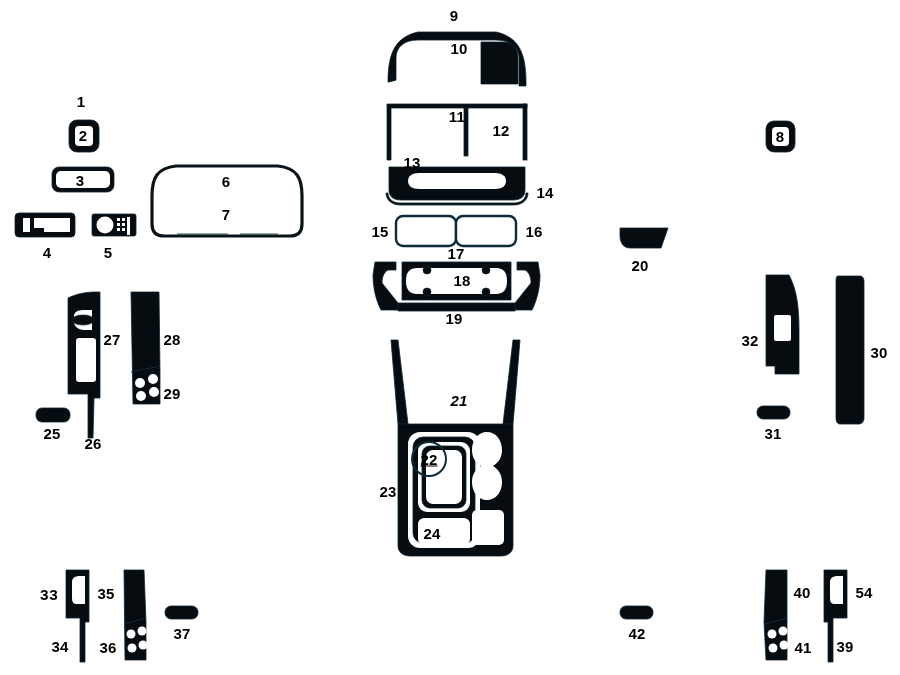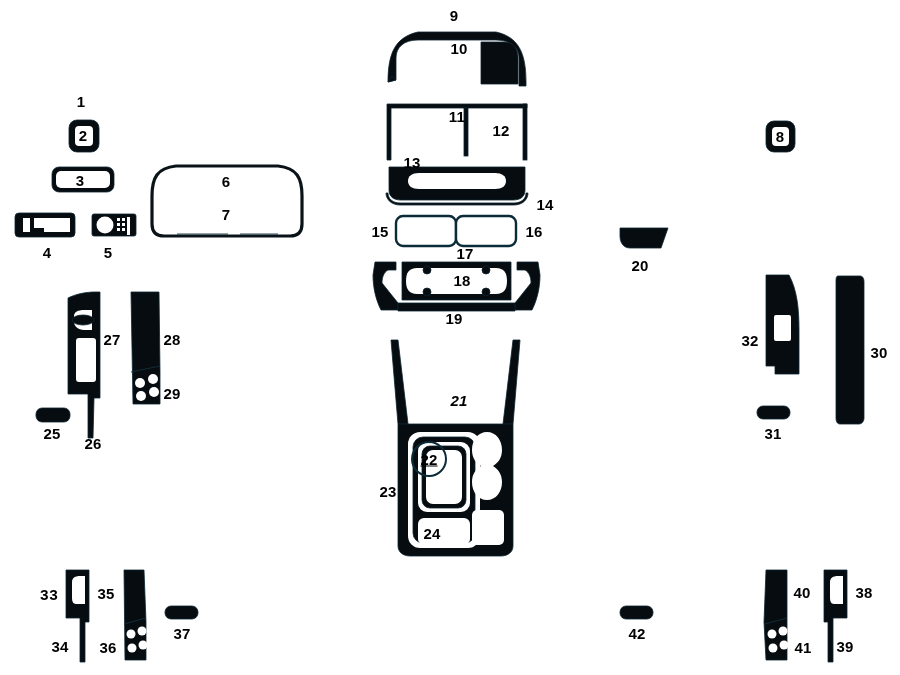--- a/index.html
+++ b/index.html
@@ -413,43 +413,43 @@
   <div class="callout" style="left:47px;  top:252px;">4</div>
   <div class="callout" style="left:108px; top:252px;">5</div>
   <div class="callout" style="left:226px; top:181px;">6</div>
   <div class="callout" style="left:226px; top:214px;">7</div>
   <div class="callout" style="left:780px; top:136px;">8</div>
   <div class="callout" style="left:454px; top:15px;">9</div>
   <div class="callout" style="left:459px; top:48px;">10</div>
   <div class="callout" style="left:457px; top:116px;">11</div>
   <div class="callout" style="left:501px; top:130px;">12</div>
   <div class="callout" style="left:412px; top:162px;">13</div>
-  <div class="callout" style="left:545px; top:192px;margin-top:12px;">14</div>
+  <div class="callout" style="left:545px; top:192px;">14</div>
   <div class="callout" style="left:380px; top:231px;">15</div>
   <div class="callout" style="left:534px; top:231px;">16</div>
-  <div class="callout" style="left:456px; top:253px;margin-left:9px;">17</div>
+  <div class="callout" style="left:456px; top:253px;">17</div>
   <div class="callout" style="left:462px; top:280px;">18</div>
   <div class="callout" style="left:454px; top:318px;">19</div>
   <div class="callout" style="left:640px; top:265px;">20</div>
   <div class="callout" style="left:459px; top:400px;font-style:italic;">21</div>
   <div class="callout" style="left:429px; top:459px;text-decoration:underline;">22</div>
   <div class="callout" style="left:388px; top:491px;">23</div>
   <div class="callout" style="left:432px; top:533px;">24</div>
   <div class="callout" style="left:52px;  top:433px;">25</div>
   <div class="callout" style="left:93px;  top:443px;">26</div>
   <div class="callout" style="left:112px; top:339px;">27</div>
   <div class="callout" style="left:172px; top:339px;">28</div>
   <div class="callout" style="left:172px; top:393px;">29</div>
   <div class="callout" style="left:879px; top:352px;">30</div>
   <div class="callout" style="left:773px; top:433px;">31</div>
   <div class="callout" style="left:750px; top:340px;">32</div>
   <div class="callout" style="left:49px;  top:596px;font-family:Liberation Mono, monospace;">33</div>
   <div class="callout" style="left:60px;  top:646px;">34</div>
   <div class="callout" style="left:106px; top:593px;">35</div>
   <div class="callout" style="left:108px; top:647px;">36</div>
   <div class="callout" style="left:182px; top:633px;">37</div>
-  <div class="callout" style="left:864px; top:592px;">38</div>
+  <div class="callout" style="left:864px; top:592px;">54</div>
   <div class="callout" style="left:845px; top:646px;">39</div>
   <div class="callout" style="left:802px; top:592px;">40</div>
   <div class="callout" style="left:803px; top:647px;">41</div>
   <div class="callout" style="left:637px; top:633px;">42</div>
 
 </div>
 
 </body></html>

